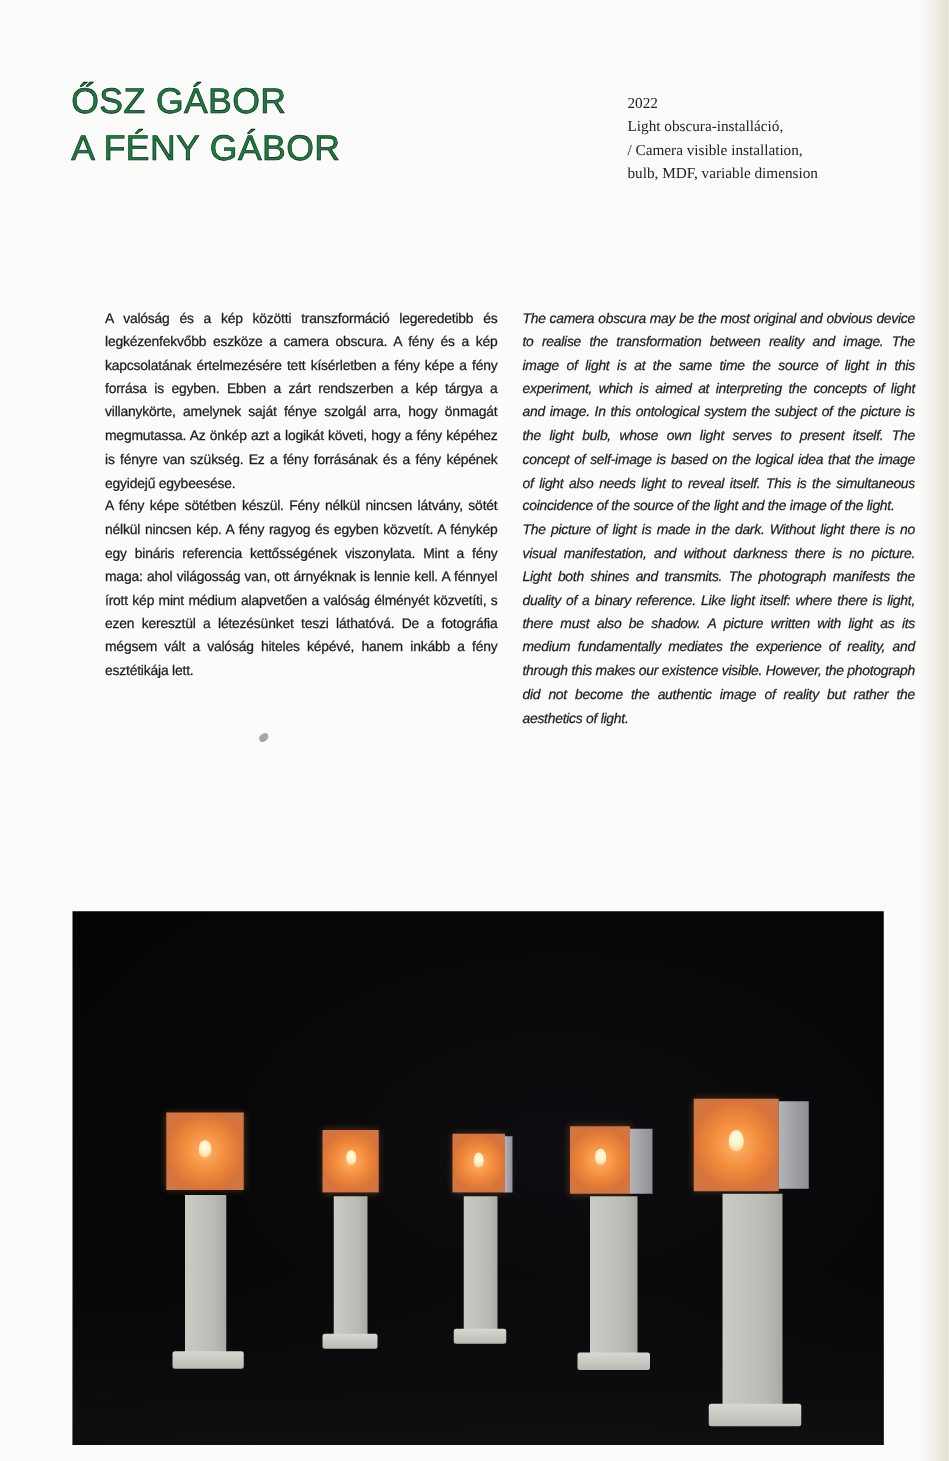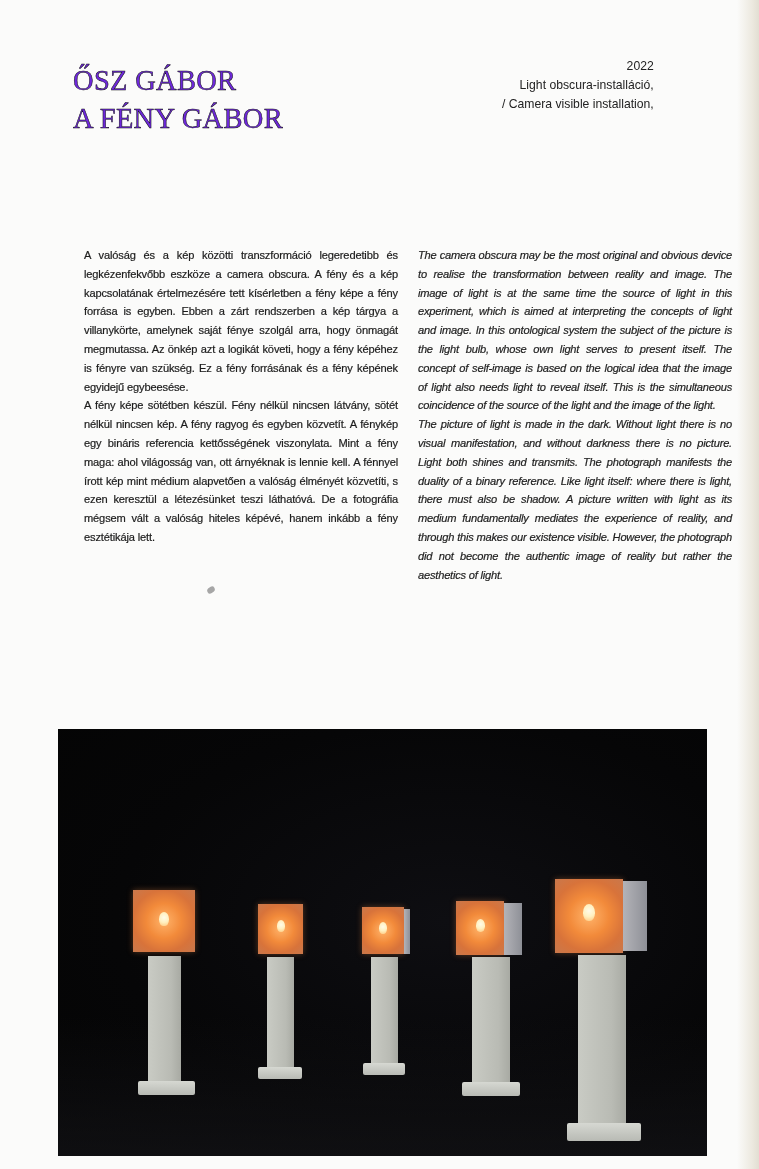--- a/index.html
+++ b/index.html
@@ -18,41 +18,40 @@
     .page-shade {
       position: absolute;
       top: 0;
       right: 0;
       width: 22px;
       height: 1169px;
       background: linear-gradient(to right, rgba(235,232,222,0) 0%, rgba(232,228,216,0.8) 70%, rgba(226,222,210,1) 100%);
     }
     .title {
       position: absolute;
-      left: 73px;
+      left: 57px;
       top: 62px;
       margin: 0;
-      font-family: Liberation Serif, serif;
+      font-family: Liberation Sans, sans-serif;
       font-weight: normal;
       font-size: 28.5px;
       line-height: 38px;
       letter-spacing: 0.3px;
-      color: #6d28d9;
+      color: #15803d;
       -webkit-text-stroke: 0.5px #111;
     }
     .title div { white-space: nowrap; }
     .meta {
       position: absolute;
       left: 502px;
-      top: 57px;
-      font-family: Liberation Sans, sans-serif;
+      top: 73px;
+      font-family: Liberation Serif, serif;
       font-size: 12.2px;
       line-height: 18.8px;
       color: #222;
-      text-align: right;
     }
     .meta div { white-space: nowrap; }
     .col {
       position: absolute;
       top: 246px;
       width: 314px;
       font-size: 11.1px;
       line-height: 18.8px;
       text-align: justify;
       margin-left: 27px;
@@ -138,20 +137,21 @@
 
 <h1 class="title">
   <div>ŐSZ GÁBOR</div>
   <div>A FÉNY GÁBOR</div>
 </h1>
 
 <div class="meta">
   <div>2022</div>
   <div>Light obscura-installáció,</div>
   <div>/ Camera visible installation,</div>
+  <div>bulb, MDF, variable dimension</div>
 </div>
 
 <div class="col col-hu">
   <p>A valóság és a kép közötti transzformáció legeredetibb és legkézenfekvőbb eszköze a camera obscura. A fény és a kép kapcsolatának értelmezésére tett kísérletben a fény képe a fény forrása is egyben. Ebben a zárt rendszerben a kép tárgya a villanykörte, amelynek saját fénye szolgál arra, hogy önmagát megmutassa. Az önkép azt a logikát követi, hogy a fény képéhez is fényre van szükség. Ez a fény forrásának és a fény képének egyidejű egybeesése.</p>
   <p>A fény képe sötétben készül. Fény nélkül nincsen látvány, sötét nélkül nincsen kép. A fény ragyog és egyben közvetít. A fénykép egy bináris referencia kettősségének viszonylata. Mint a fény maga: ahol világosság van, ott árnyéknak is lennie kell. A fénnyel írott kép mint médium alapvetően a valóság élményét közvetíti, s ezen keresztül a létezésünket teszi láthatóvá. De a fotográfia mégsem vált a valóság hiteles képévé, hanem inkább a fény esztétikája lett.</p>
 </div>
 
 <div class="col col-en">
   <p>The camera obscura may be the most original and obvious device to realise the transformation between reality and image. The image of light is at the same time the source of light in this experiment, which is aimed at interpreting the concepts of light and image. In this ontological system the subject of the picture is the light bulb, whose own light serves to present itself. The concept of self-image is based on the logical idea that the image of light also needs light to reveal itself. This is the simultaneous coincidence of the source of the light and the image of the light.</p>
   <p>The picture of light is made in the dark. Without light there is no visual manifestation, and without darkness there is no picture. Light both shines and transmits. The photograph manifests the duality of a binary reference. Like light itself: where there is light, there must also be shadow. A picture written with light as its medium fundamentally mediates the experience of reality, and through this makes our existence visible. However, the photograph did not become the authentic image of reality but rather the aesthetics of light.</p>

